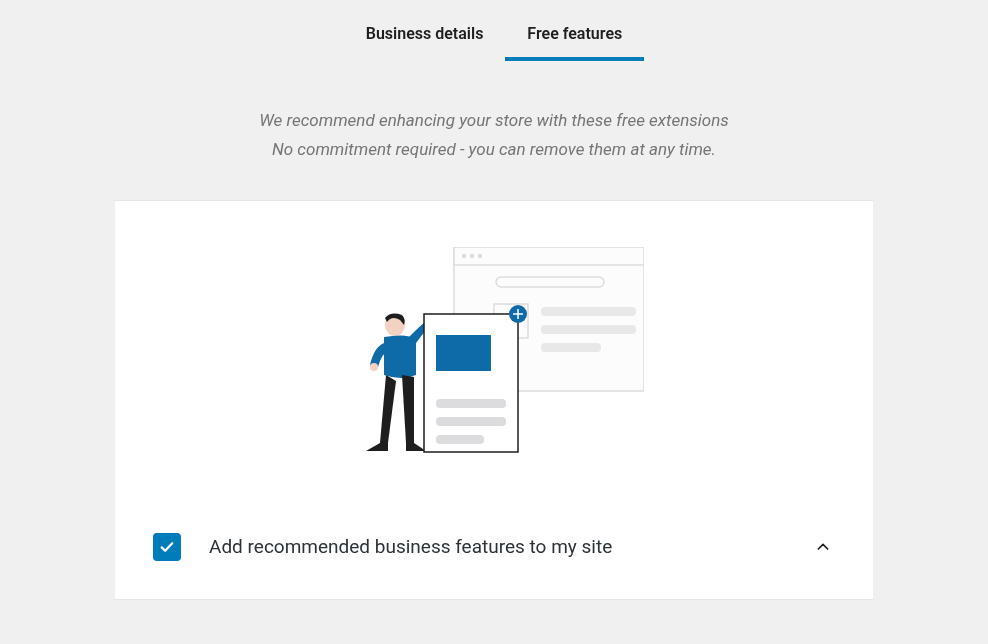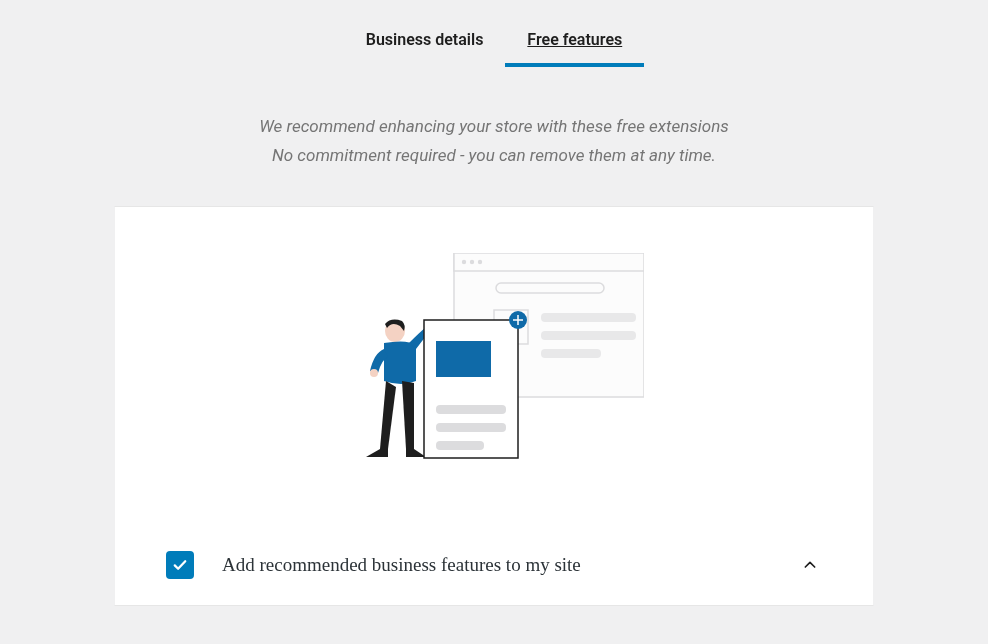--- a/index.html
+++ b/index.html
@@ -14,35 +14,33 @@
       width: 988px;
       height: 644px;
       overflow: hidden;
     }
 
     .tabs {
       display: flex;
       justify-content: center;
       padding-top: 14px;
       gap: 0;
-      margin-top: 6px;
     }
 
     .tab {
       padding: 10px 22px 14px 22px;
       font-size: 16px;
       font-weight: 600;
       color: #1e1e1e;
       cursor: default;
       position: relative;
     }
 
     .tab.active {
       border-bottom: 4px solid #007cba;
-      text-decoration: underline;
     }
 
     .header-section {
       text-align: center;
       margin-top: 45px;
     }
 
     .title {
       font-size: 32px;
       font-weight: 400;
@@ -74,27 +72,26 @@
       padding-top: 46px;
     }
 
     .illustration svg {
       display: block;
     }
 
     .accordion-row {
       display: flex;
       align-items: center;
-      padding: 0 51px;
+      padding: 0 38px;
       position: absolute;
-      bottom: 12px;
+      bottom: 24px;
       left: 0;
       right: 0;
       height: 56px;
-      font-family: Liberation Serif, serif;
     }
 
     .checkbox {
       width: 28px;
       height: 28px;
       background: #007cba;
       border-radius: 4px;
       display: flex;
       align-items: center;
       justify-content: center;

